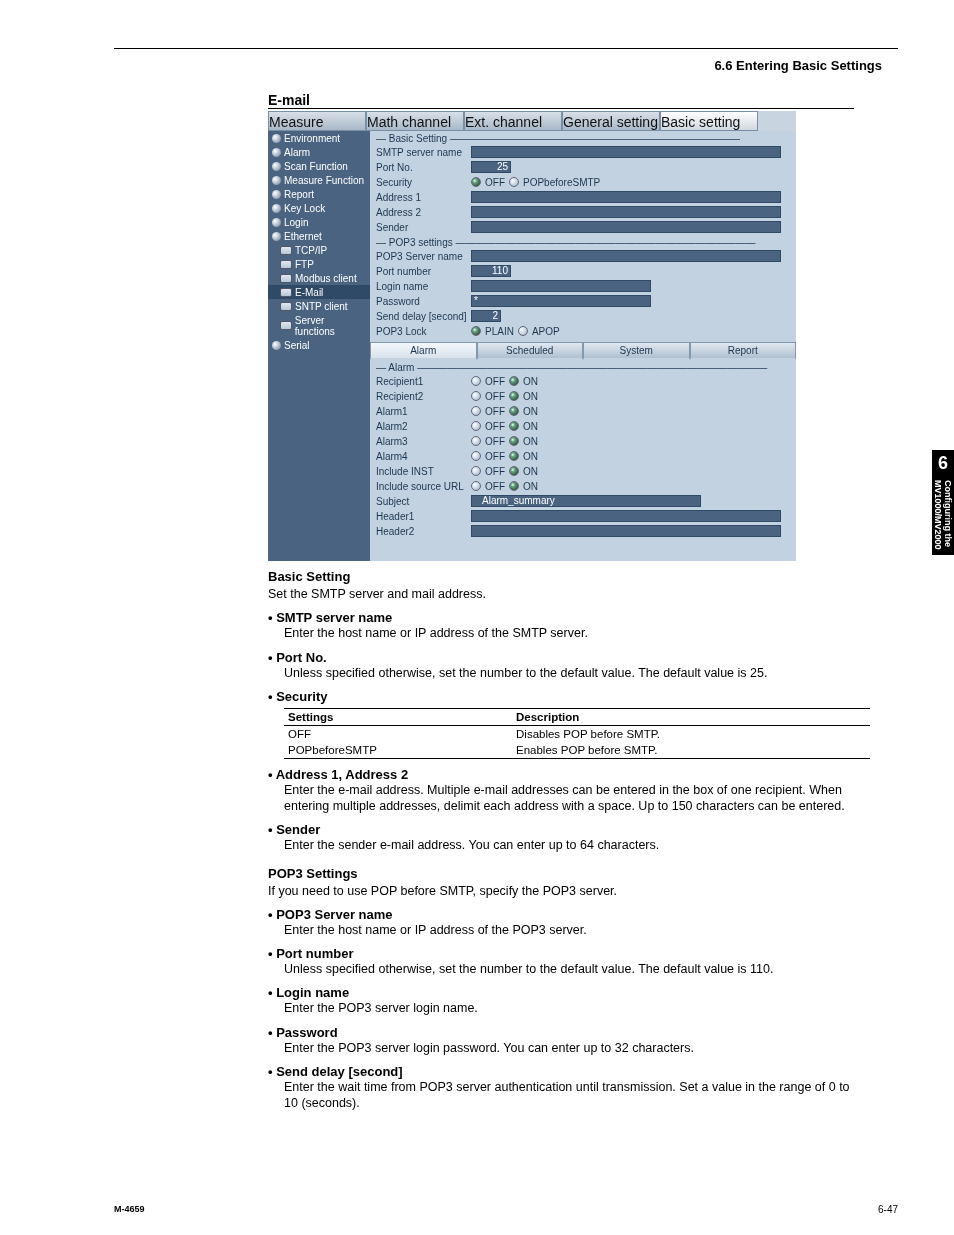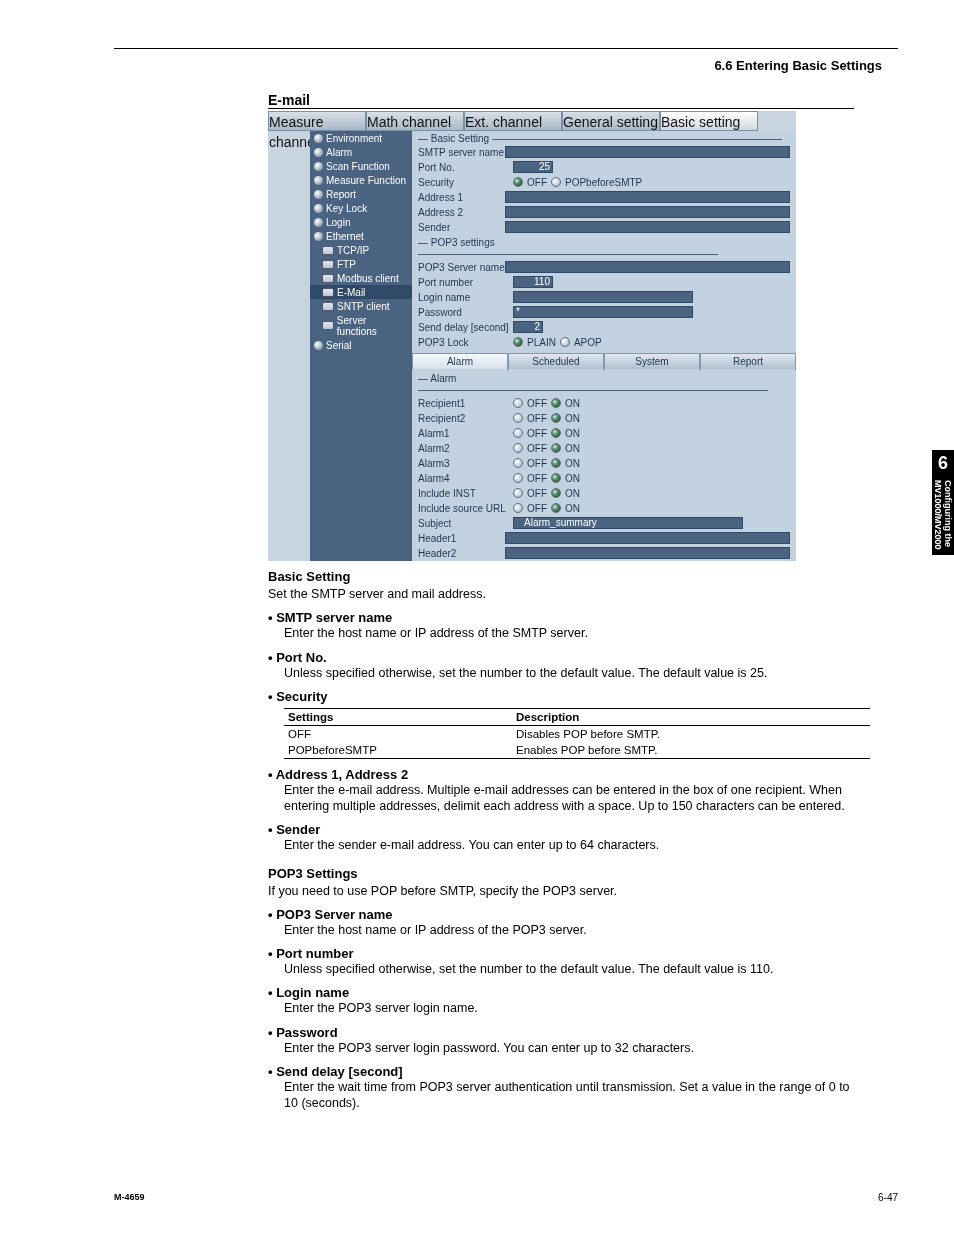--- a/index.html
+++ b/index.html
@@ -24,21 +24,21 @@
   .sec-table { width: 100%; border-collapse: collapse; margin: 4px 0 4px 16px; font-size: 11.5px; }
   .sec-table th { text-align: left; border-top: 1px solid #000; border-bottom: 1px solid #000; padding: 2px 4px; font-weight: bold; }
   .sec-table td { border-bottom: 1px solid #000; padding: 2px 4px; }
   .sec-table td.nob { border-bottom: none; }
 
   
   .ui { width: 528px; height: 450px; background: #C8D5E0; font-size: 10px; color: #fff; position: relative; margin-bottom: 4px; }
   .ui-tabs-top { display: flex; height: 20px; }
   .ui-tab { width: 98px; background: linear-gradient(#d8e0e8, #a8b8c8); color: #111; text-align: left; line-height: 20px; border: 1px solid #7790a8; font-size: 14px; }
   .ui-tab.active { background: linear-gradient(#fff,#d0d8e0); }
-  .ui-body { display: flex; height: calc(100% - 20px); margin-left: 42px; }
+  .ui-body { display: flex; height: calc(100% - 20px); }
   .sidebar { width: 102px; background: #4A6380; }
   .side-item { padding: 1.5px 4px; font-size: 10px; color: #fff; display: flex; align-items: center; gap: 3px; }
   .side-item.sub { padding-left: 12px; }
   .side-item.sel { background: #2F4A66; }
   .radio-dot { width: 9px; height: 9px; border-radius: 50%; background: radial-gradient(circle at 35% 35%, #fff, #a0b0c0 60%, #667 100%); display: inline-block; }
   .box-dot { width: 12px; height: 9px; background: linear-gradient(#e0e8f0,#b8c8d8); border: 1px solid #556; border-radius: 2px; display: inline-block; }
   .main { flex: 1; background: #C3D2E0; overflow: hidden; }
   .group-title { color: #1C3650; font-size: 10px; padding: 2px 6px 0; }
   .form-row { display: flex; align-items: center; padding: 0 6px; margin: 1px 0; height: 14px; }
   .form-row label { width: 95px; color: #1C3650; font-size: 10px; }
@@ -50,21 +50,21 @@
   .rdot.sel { background: radial-gradient(circle at 35% 35%, #fff 0%, #6a8 25%, #3a6040 70%); }
   .sub-tabs { display: flex; margin: 4px 0 0; }
   .sub-tab { flex: 1; text-align: center; padding: 2px 0; color: #1C3650; background: linear-gradient(#e0e8f0,#b0c0d0); border: 1px solid #8098b0; border-bottom: 2px solid #c3d2e0; font-size: 10px; }
   .sub-tab.active { background: linear-gradient(#f4f8fb,#d8e2ec); border-bottom-color: #c3d2e0; }
 
   
   .thumb { position: absolute; right: 0; top: 450px; width: 22px; height: 105px; background: #000; color: #fff; }
   .thumb .n { font-size: 18px; font-weight: bold; text-align: center; padding-top: 3px; }
   .thumb .vt { writing-mode: vertical-rl; font-size: 9px; font-weight: bold; margin: 6px auto; }
 
-  .footer { position: absolute; bottom: 32px; left: 114px; right: 56px; display: flex; justify-content: space-between; font-size: 10px; }
+  .footer { position: absolute; bottom: 20px; left: 114px; right: 56px; display: flex; justify-content: space-between; font-size: 10px; }
   .footer .l { font-weight: bold; font-size: 9px; }
   .footer .r { font-weight: normal; font-size: 10px; }
 </style>
 </head>
 <body>
 
 <div class="page-border"></div>
 <div class="running-head">6.6  Entering Basic Settings</div>
 
 <div class="content">

